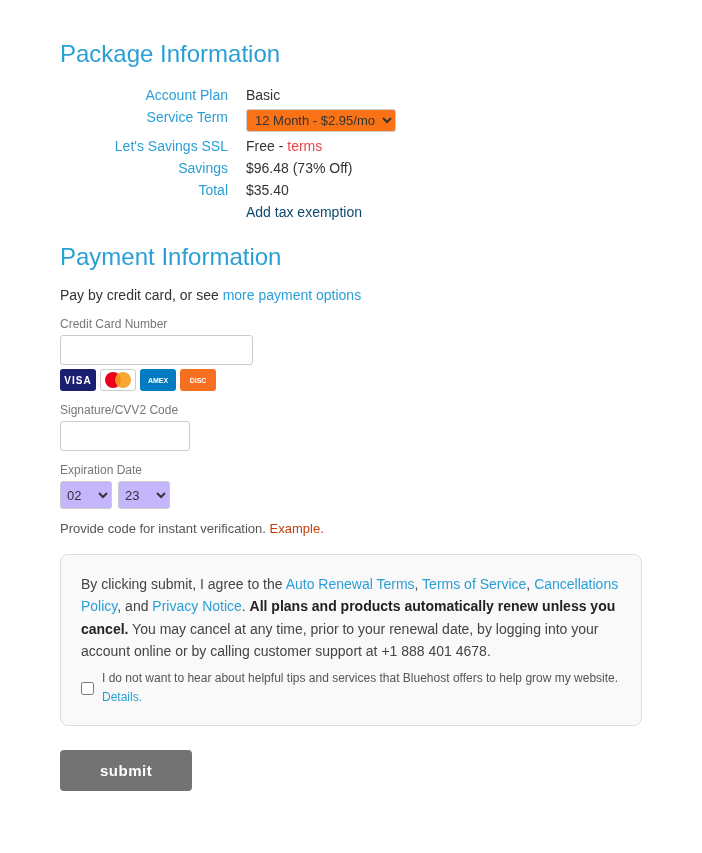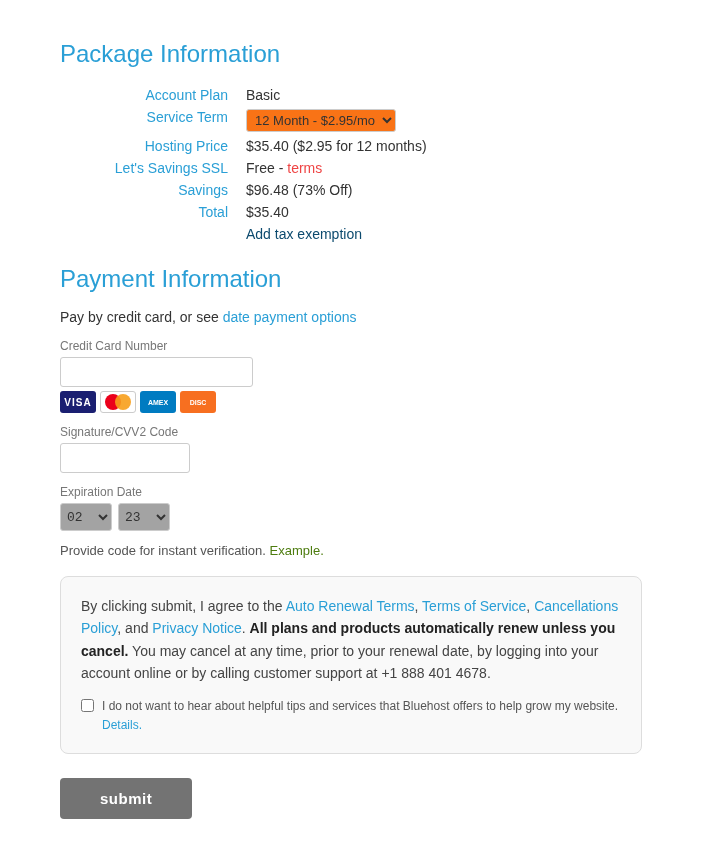--- a/index.html
+++ b/index.html
@@ -141,33 +141,32 @@
       gap: 6px;
       align-items: center;
     }
     select.exp-select {
       width: 52px;
       height: 28px;
       border: 1px solid #ccc;
       border-radius: 3px;
       font-size: 13px;
       padding: 2px 2px;
-      background: #a3a3a3;
+      background: #c4b5fd;
       color: #333;
       cursor: pointer;
-      font-family: Liberation Mono, monospace;
     }
 
     .verify-text {
       font-size: 13px;
       color: #555;
       margin-top: 10px;
     }
     .verify-text a {
-      color: #4d7c0f;
+      color: #c2410c;
       text-decoration: none;
       text-align: center;
     }
 
     .terms-box {
       border: 1px solid #ddd;
       border-radius: 8px;
       background: #f9f9f9;
       padding: 18px 20px;
       margin-top: 18px;
@@ -176,23 +175,23 @@
       line-height: 1.6;
     }
     .terms-box a {
       color: #2a9fd6;
       text-decoration: none;
     }
     .terms-box strong { color: #222; }
 
     .checkbox-row {
       display: flex;
-      align-items: flex-start;
+      align-items: center;
       gap: 8px;
-      margin-top: 12px;
+      margin-top: 6px;
       font-size: 12px;
       color: #555;
     }
     .checkbox-row input[type="checkbox"] {
       margin-top: 2px;
       flex-shrink: 0;
     }
     .checkbox-row a {
       color: #2a9fd6;
       text-decoration: none;
@@ -250,24 +249,20 @@
     <td class="label-cell">Service Term</td>
     <td class="value-cell">
       <select class="service-term-select">
         <option value="12" selected="">12 Month - $2.95/mo</option>
         <option value="24">24 Month - $2.65/mo</option>
         <option value="36">36 Month - $2.45/mo</option>
       </select>
     </td>
   </tr>
   <tr>
-    <td class="label-cell">Hosting Price</td>
-    <td class="value-cell">$35.40 ($2.95 for 12 months)</td>
-  </tr>
-  <tr>
     <td class="label-cell">Let's Savings SSL</td>
     <td class="value-cell free-text">
       <span>Free</span><span> - </span><a href="#" class="terms-link">terms</a>
     </td>
   </tr>
   <tr>
     <td class="label-cell">Savings</td>
     <td class="value-cell savings-text">$96.48 (73% Off)</td>
   </tr>
   <tr>
@@ -280,21 +275,21 @@
       <a href="#" class="add-tax-link">Add tax exemption</a>
     </td>
   </tr>
 </tbody>
   </table>
 
 <div class="payment-section">
   <h2 class="section-title">Payment Information</h2>
 
   <p class="pay-line">
-    <span>Pay by credit card, or see </span><a href="#">date payment options</a>
+    <span>Pay by credit card, or see </span><a href="#">more payment options</a>
   </p>
 
   <div class="form-group">
     <label class="form-label">Credit Card Number</label>
     <input type="text" class="cc-input" style="">
     <div class="cc-icons">
       <div class="cc-icon cc-visa">VISA</div>
       <div class="cc-icon cc-mc">
         <div class="mc-circles">
           <div class="mc-circle-left"></div>

